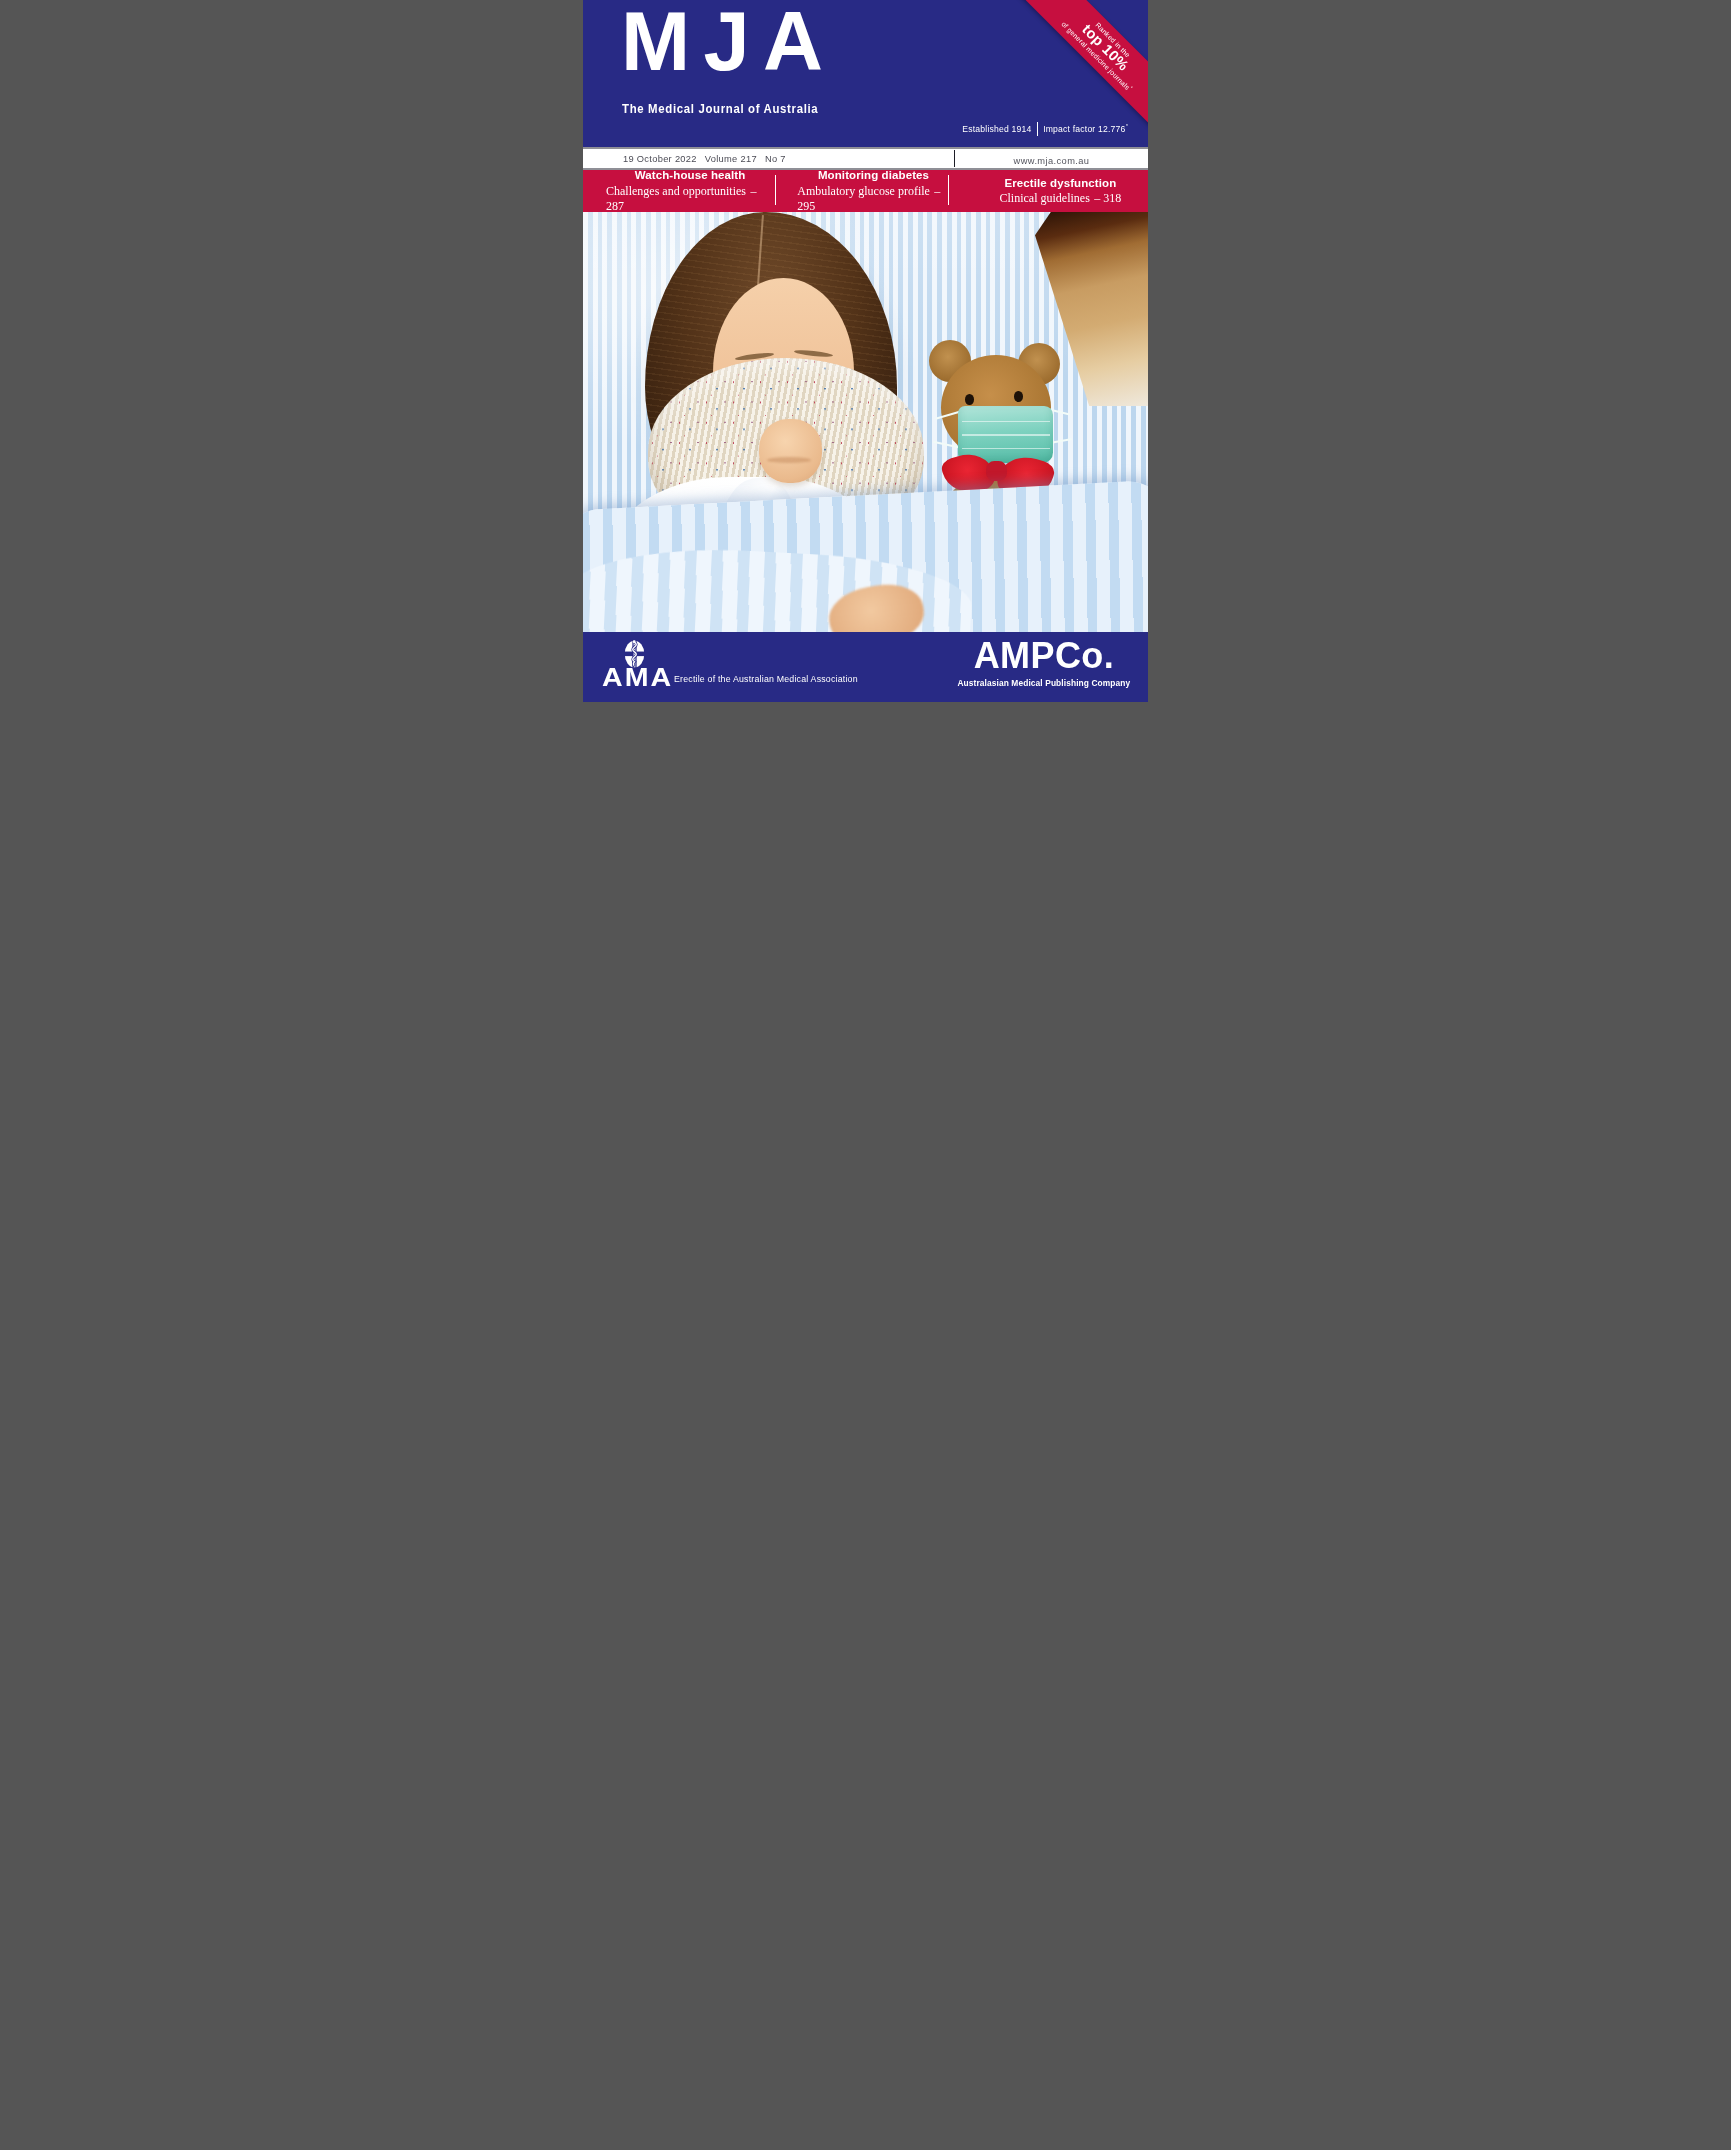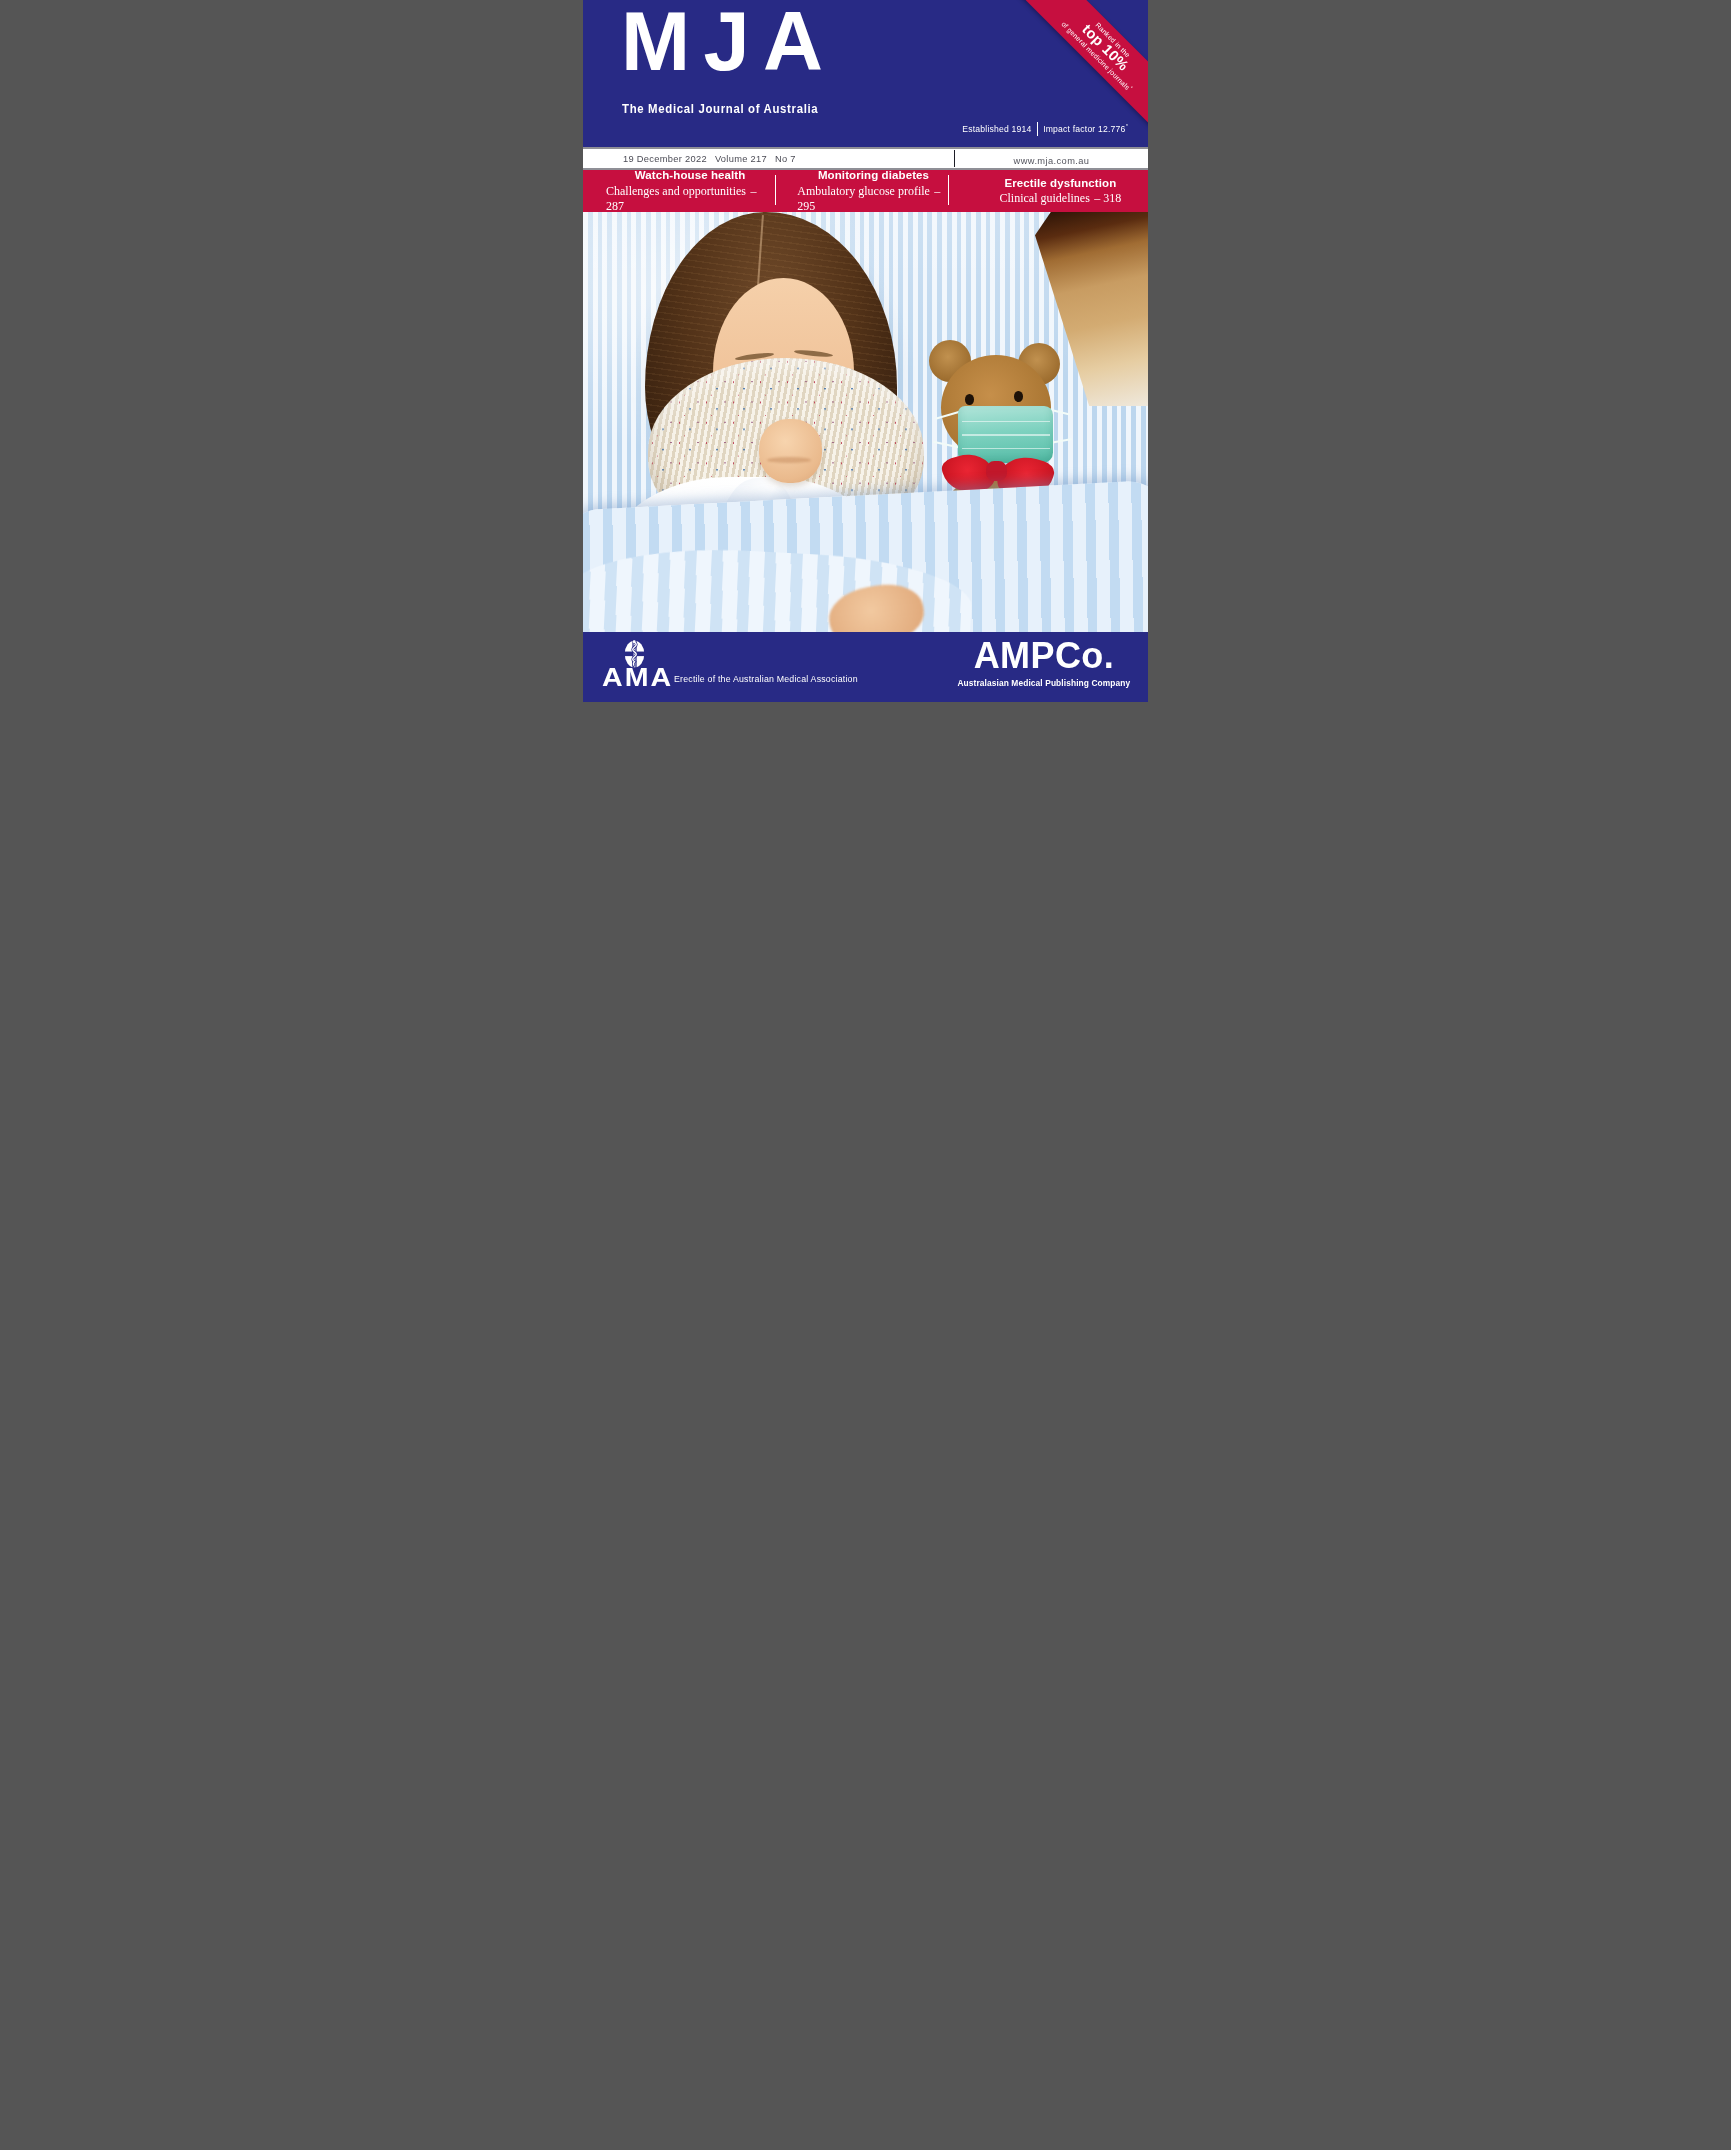--- a/index.html
+++ b/index.html
@@ -175,21 +175,21 @@
     <div class="ribbon">
       <div class="ribbon-line1">Ranked in the</div>
       <div class="ribbon-line2">top 10%</div>
       <div class="ribbon-line3"><span>of general medicine journals</span><sup class="star">*</sup></div>
     </div>
   </div>
 
   <div class="rule rule-top"></div>
   <div class="issue-bar">
     <div class="issue-left">
-      <span>19 December 2022</span>
+      <span>19 October 2022</span>
       <span>Volume 217</span>
       <span>No 7</span>
     </div>
     <div class="issue-divider"></div>
     <div class="issue-url">www.mja.com.au</div>
   </div>
   <div class="rule rule-bottom"></div>
 
   <div class="highlights">
     <div class="hl-col hl-col1">

